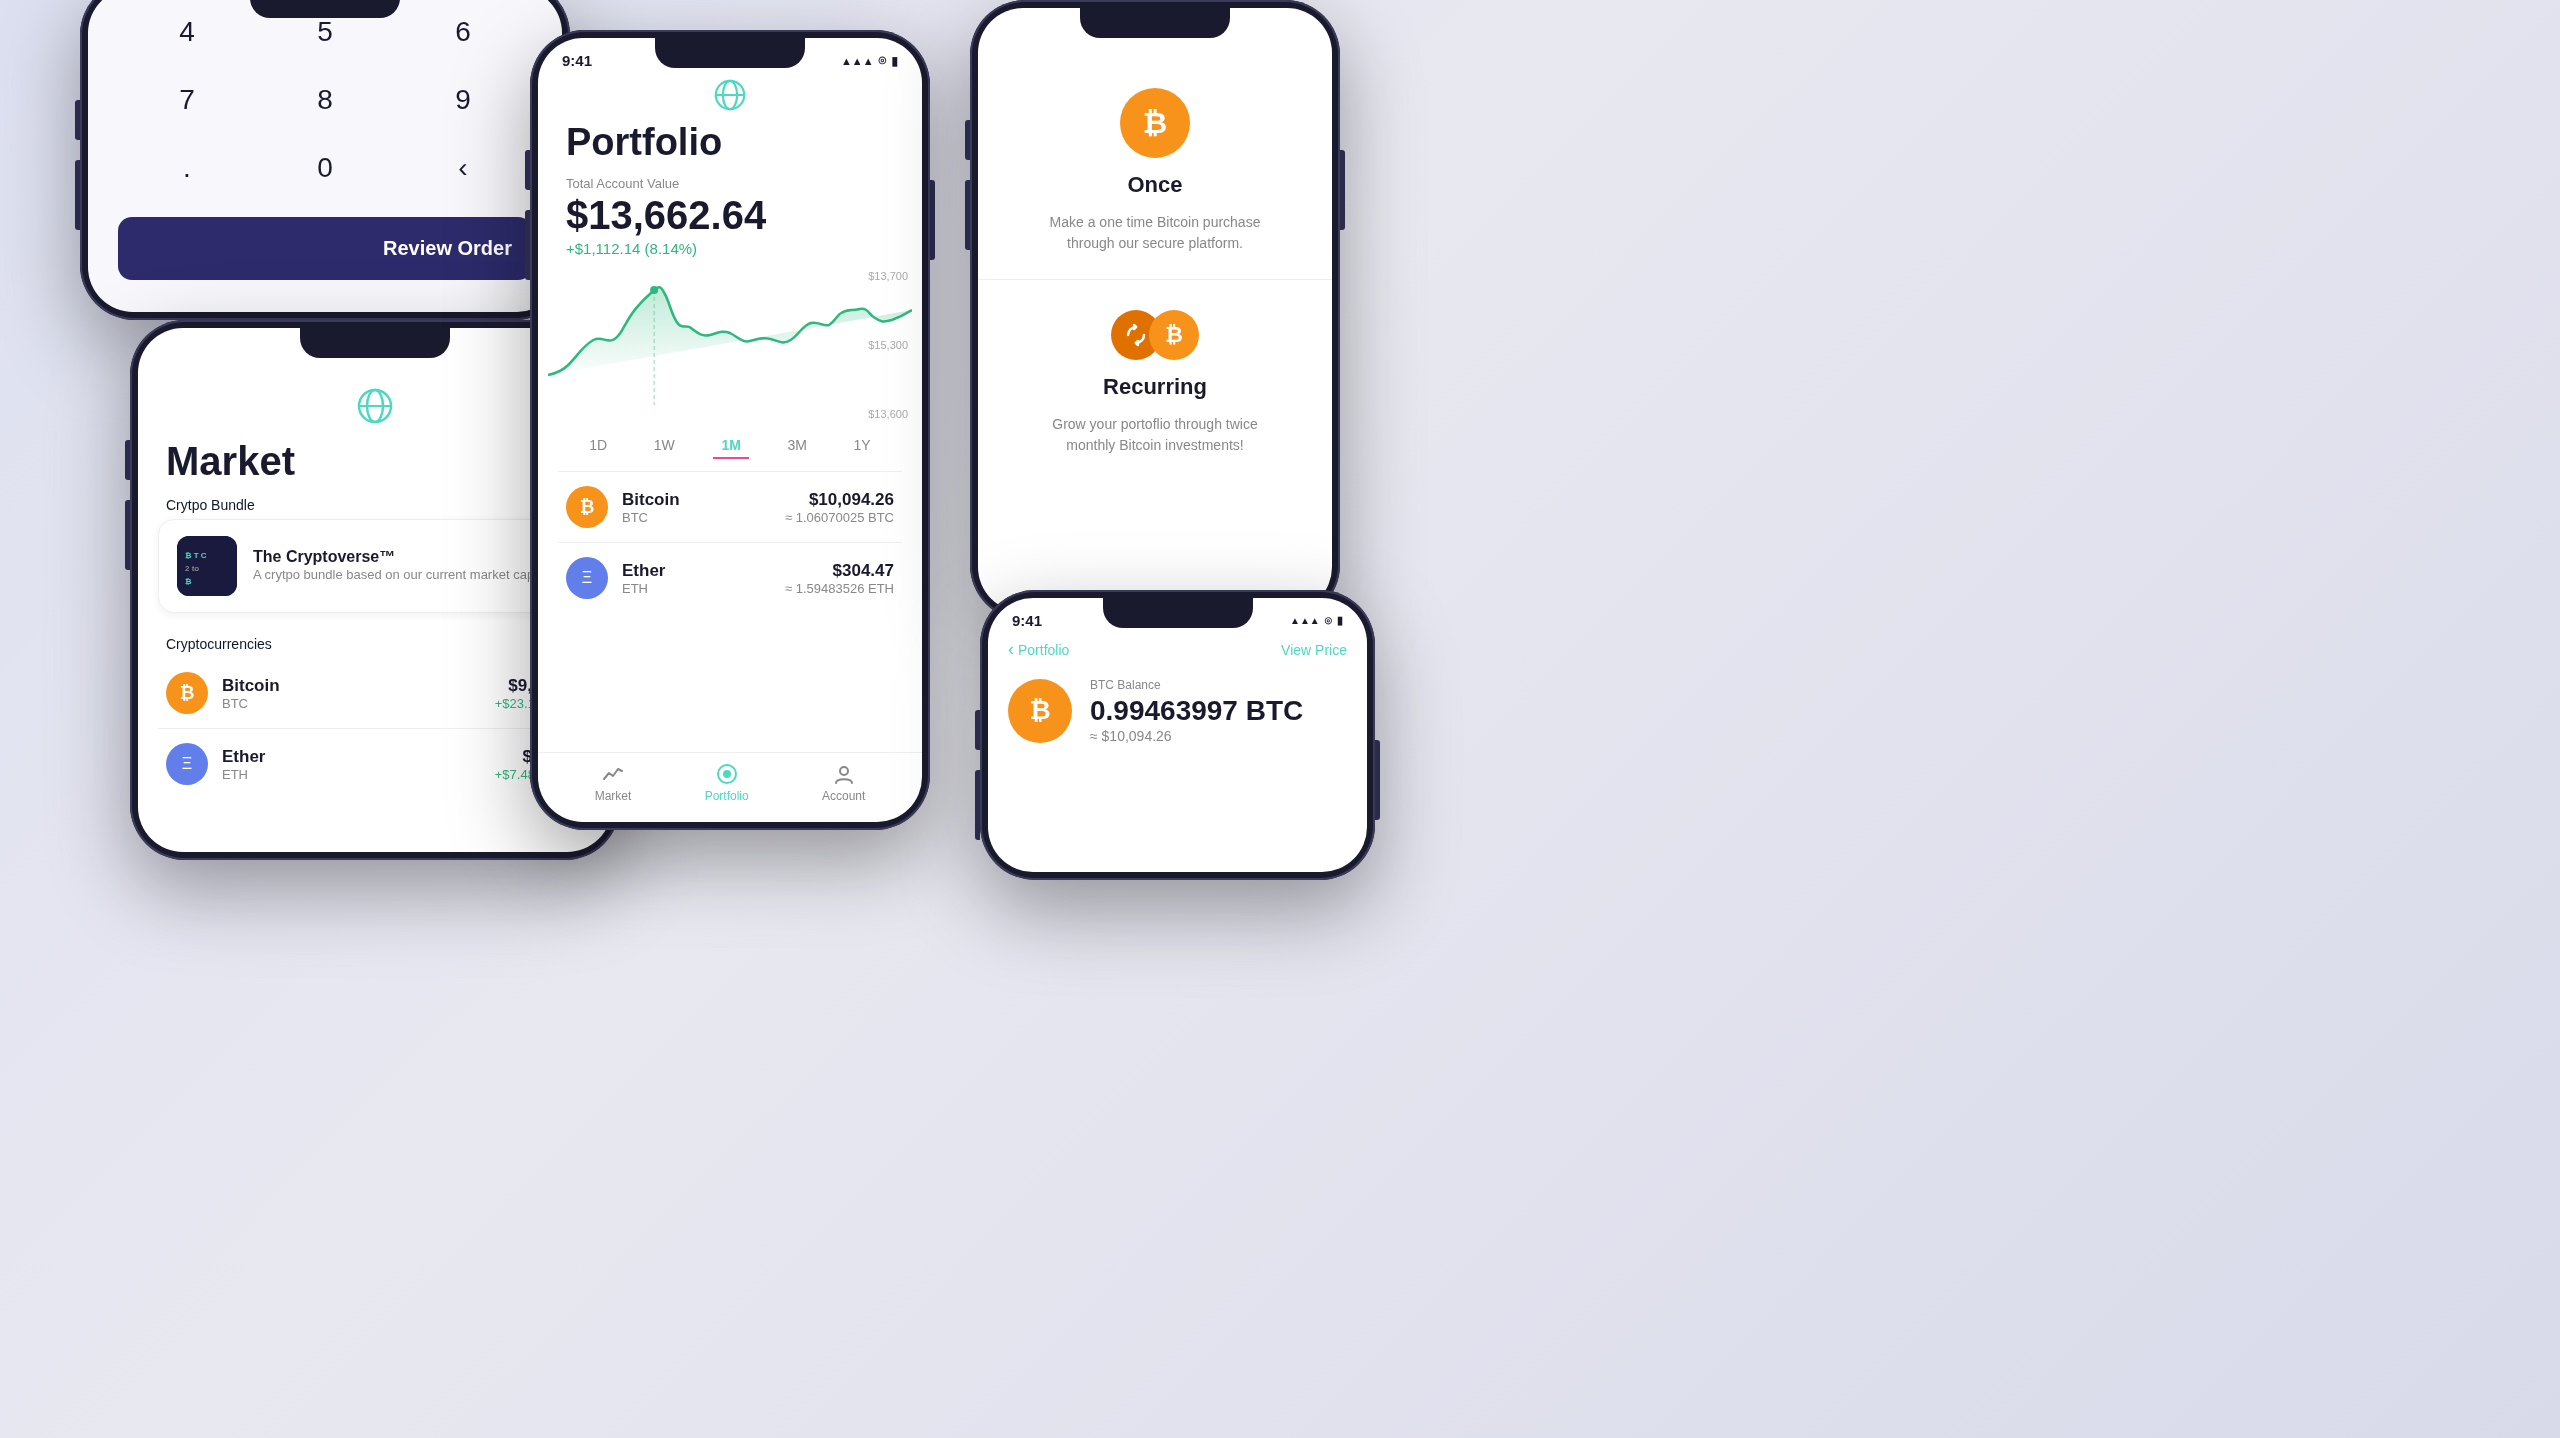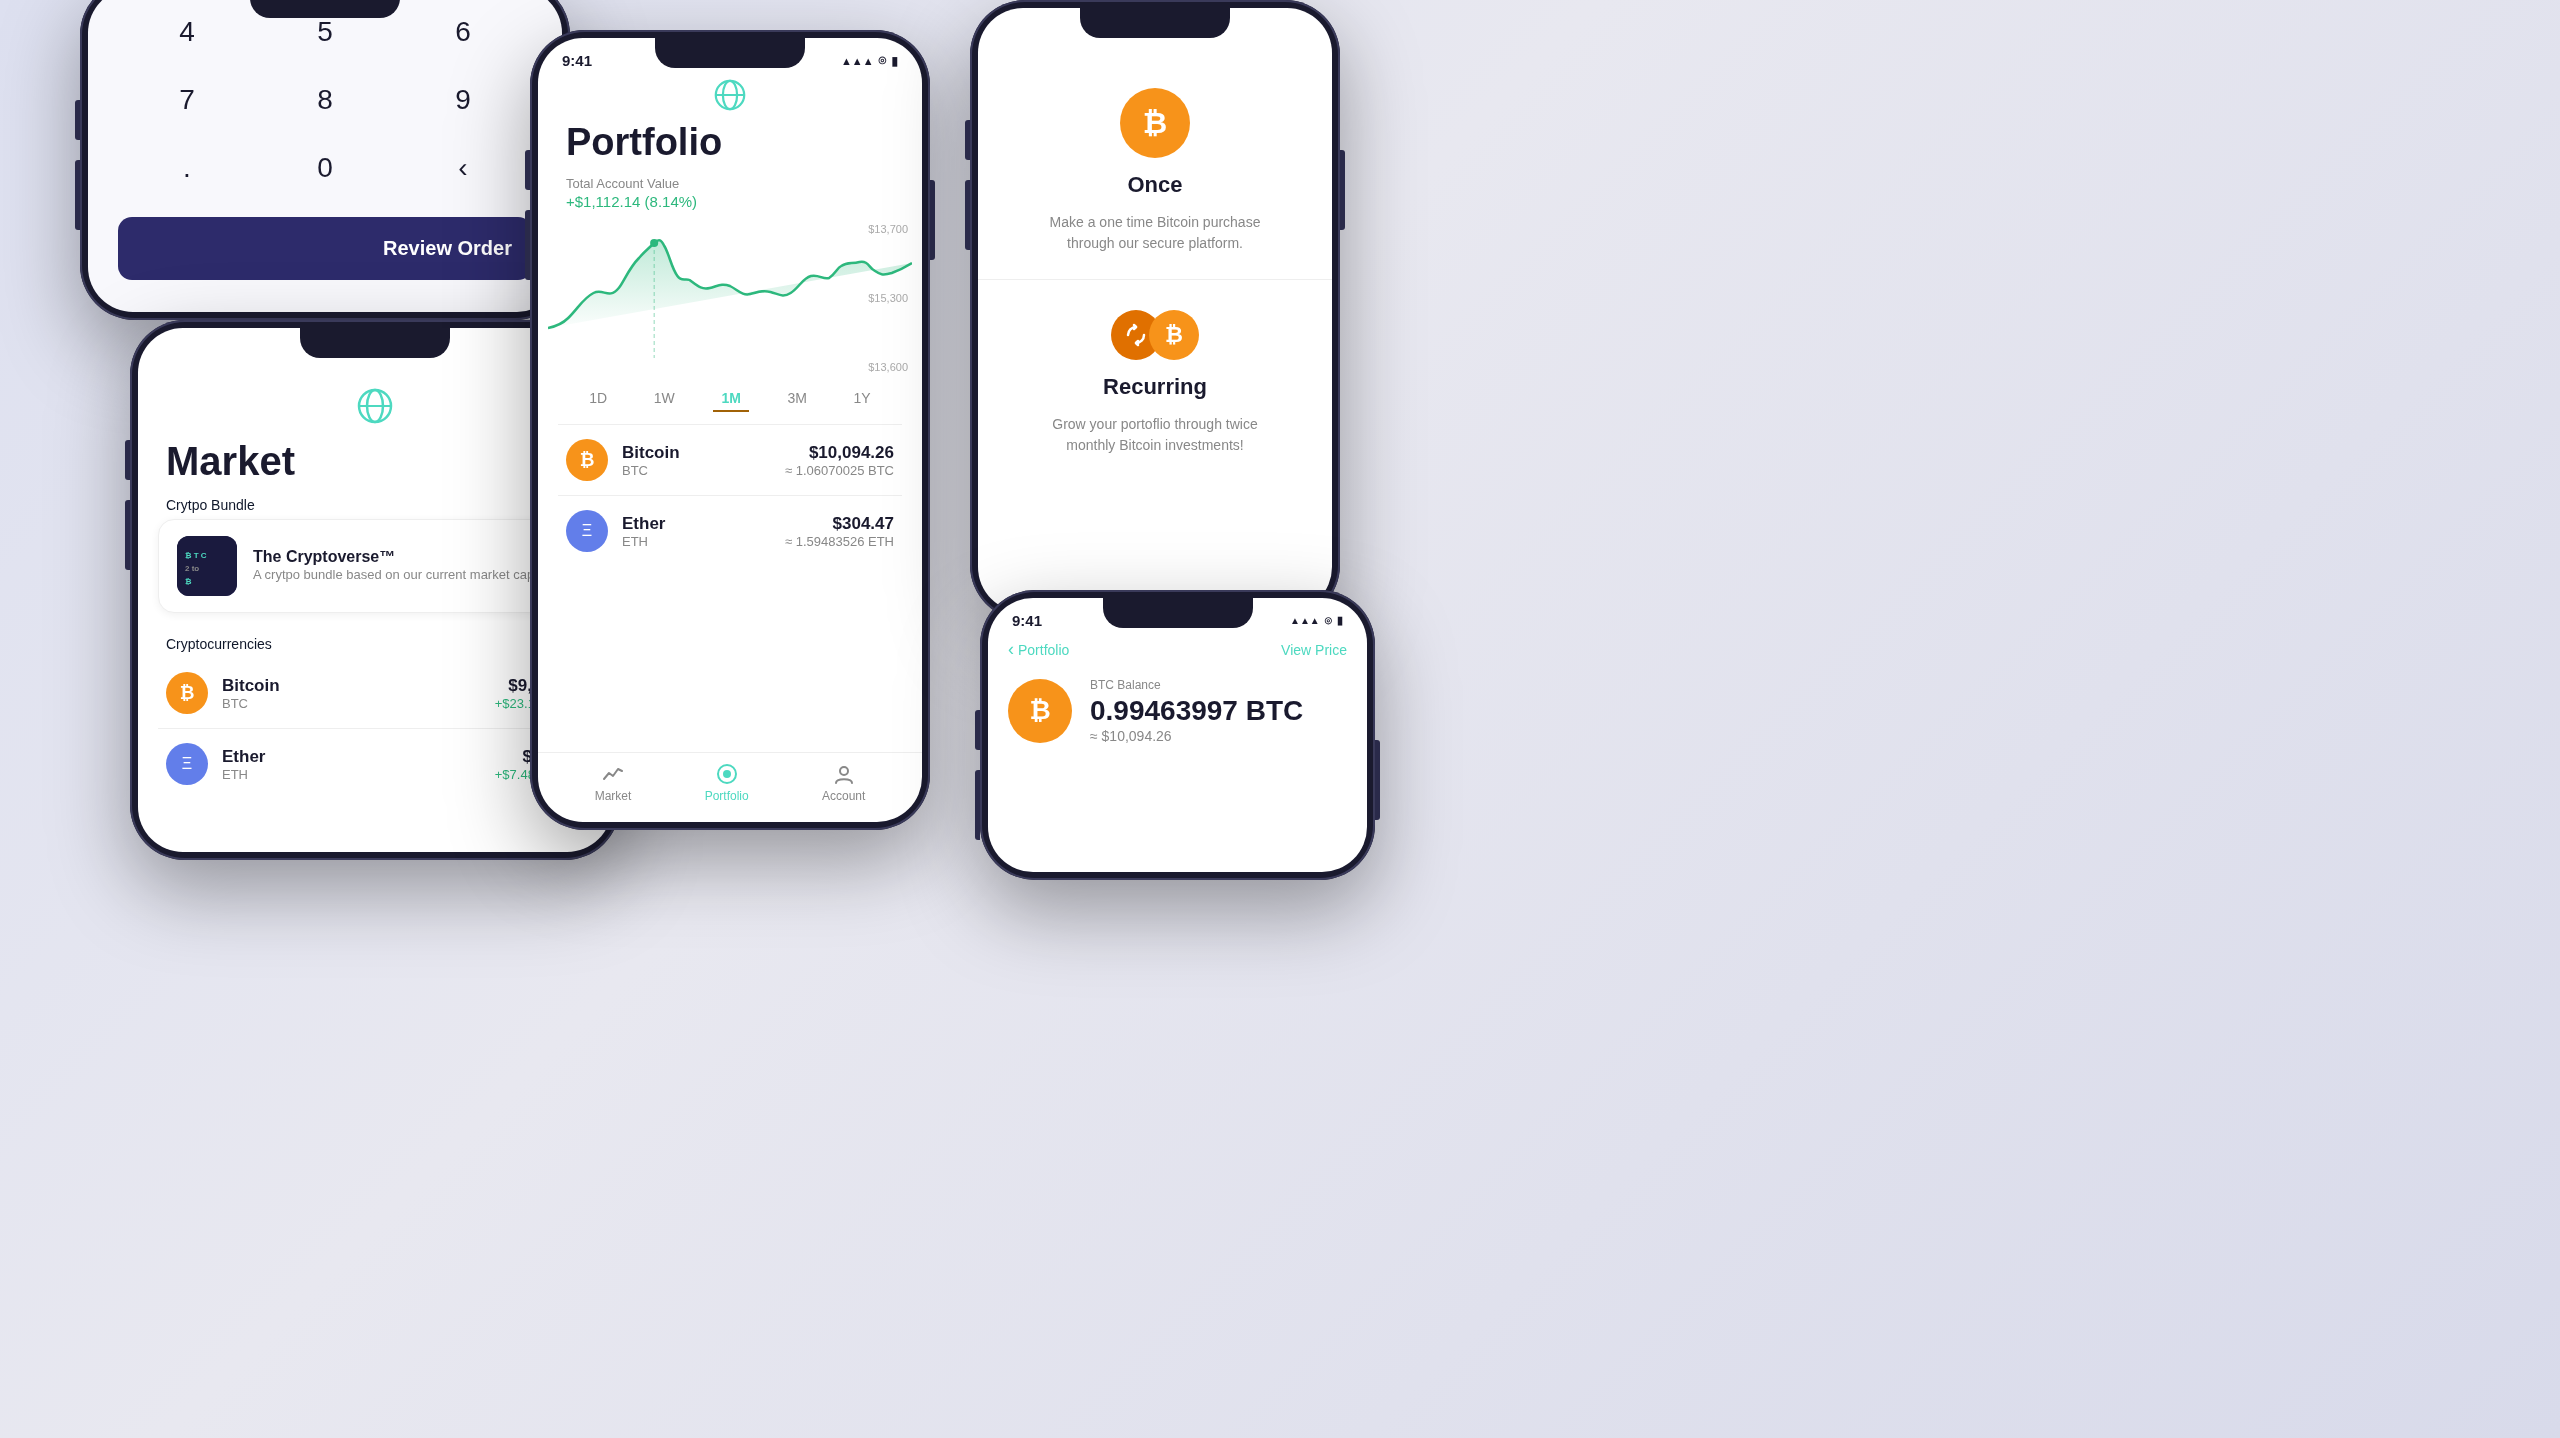--- a/index.html
+++ b/index.html
@@ -253,21 +253,21 @@
       padding: 8px 28px 12px;
     }
     .chart-tab {
       font-size: 14px;
       color: #888;
       cursor: pointer;
       padding: 4px 8px;
     }
     .chart-tab.active {
       color: #4dd9c0;
-      border-bottom: 2px solid #a16207;
+      border-bottom: 2px solid #ec4899;
       font-weight: 600;
     }
 
     
     .bottom-nav {
       position: absolute;
       bottom: 0;
       left: 0; right: 0;
       height: 70px;
       display: flex;
@@ -566,20 +566,21 @@
     <div class="app-logo">
       <svg width="32" height="32" viewBox="0 0 36 36" fill="none">
         <circle cx="18" cy="18" r="16" stroke="#4dd9c0" stroke-width="2.5" fill="none"></circle>
         <ellipse cx="18" cy="18" rx="8" ry="16" stroke="#4dd9c0" stroke-width="2.5" fill="none"></ellipse>
         <line x1="2" y1="18" x2="34" y2="18" stroke="#4dd9c0" stroke-width="2"></line>
       </svg>
     </div>
 
     <div class="portfolio-title">Portfolio</div>
     <div class="total-label">Total Account Value</div>
+    <div class="total-value">$13,662.64</div>
     <div class="total-change">+$1,112.14 (8.14%)</div>
 
     <div class="chart-area">
       <svg class="chart-svg" viewBox="0 0 360 140" preserveAspectRatio="none">
         <defs>
           <linearGradient id="chartGrad" x1="0" y1="0" x2="0" y2="1">
             <stop offset="0%" stop-color="#2db87d" stop-opacity="0.3"></stop>
             <stop offset="100%" stop-color="#2db87d" stop-opacity="0.02"></stop>
           </linearGradient>
         </defs>

